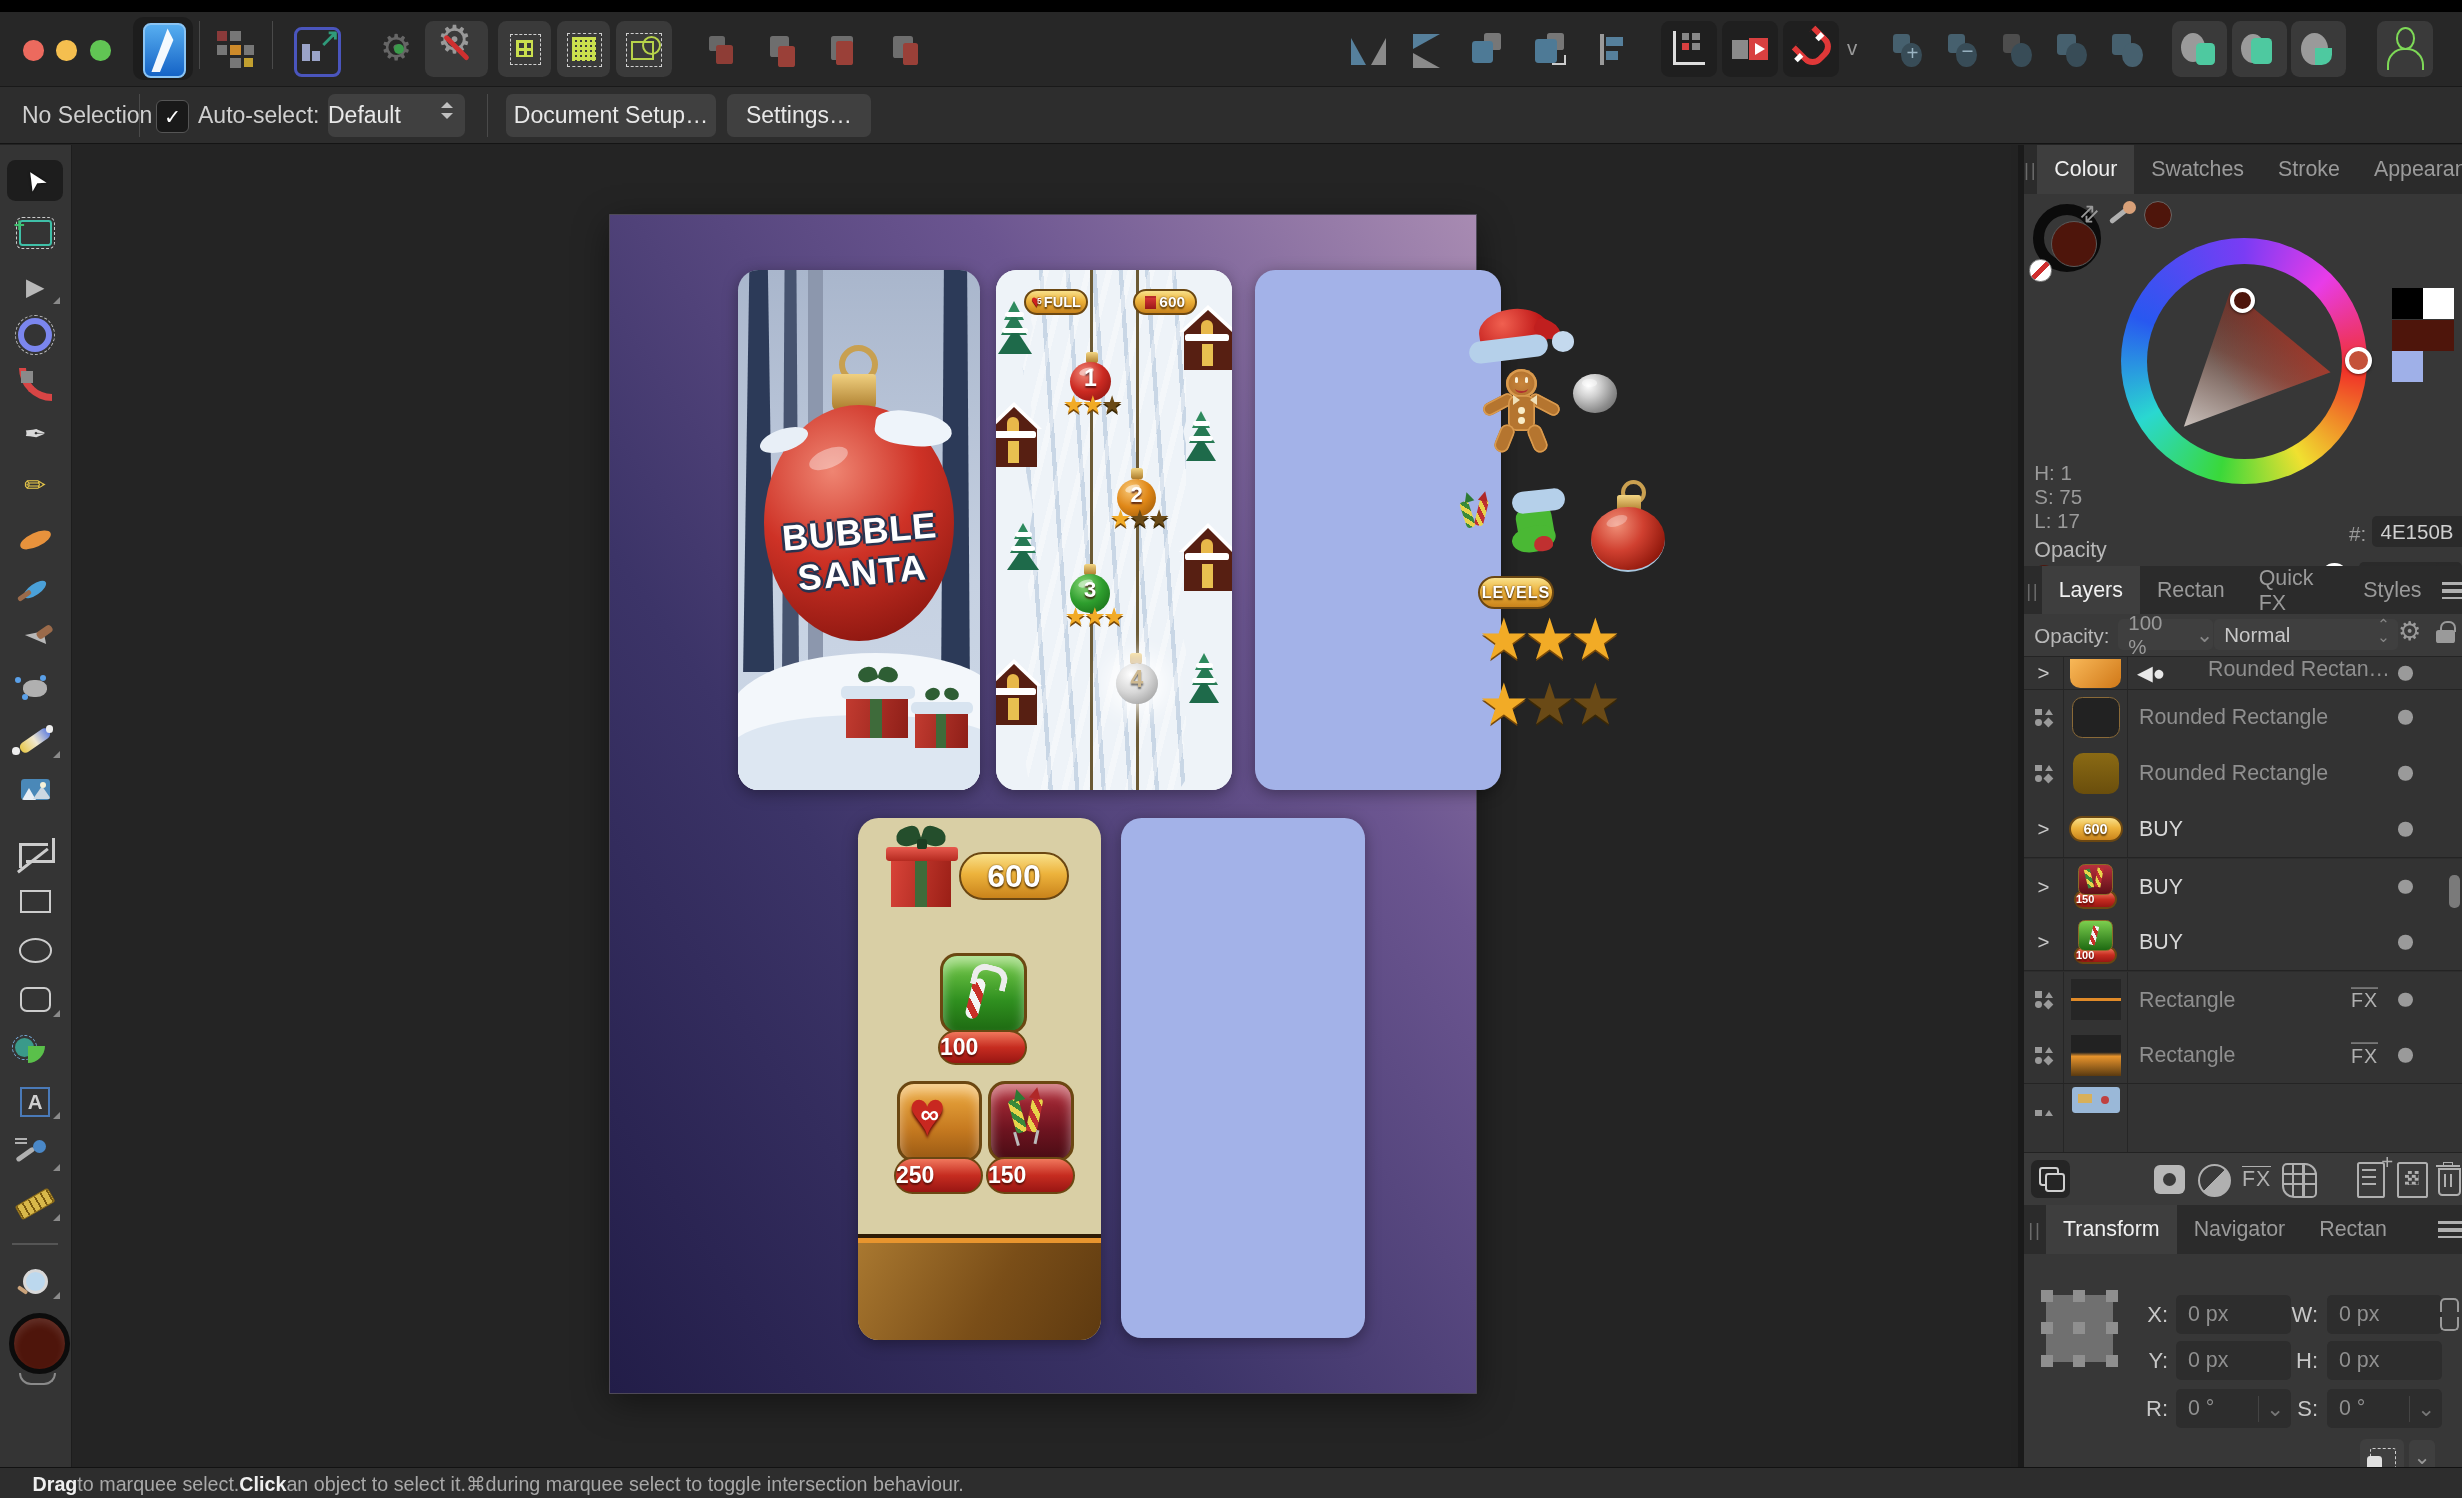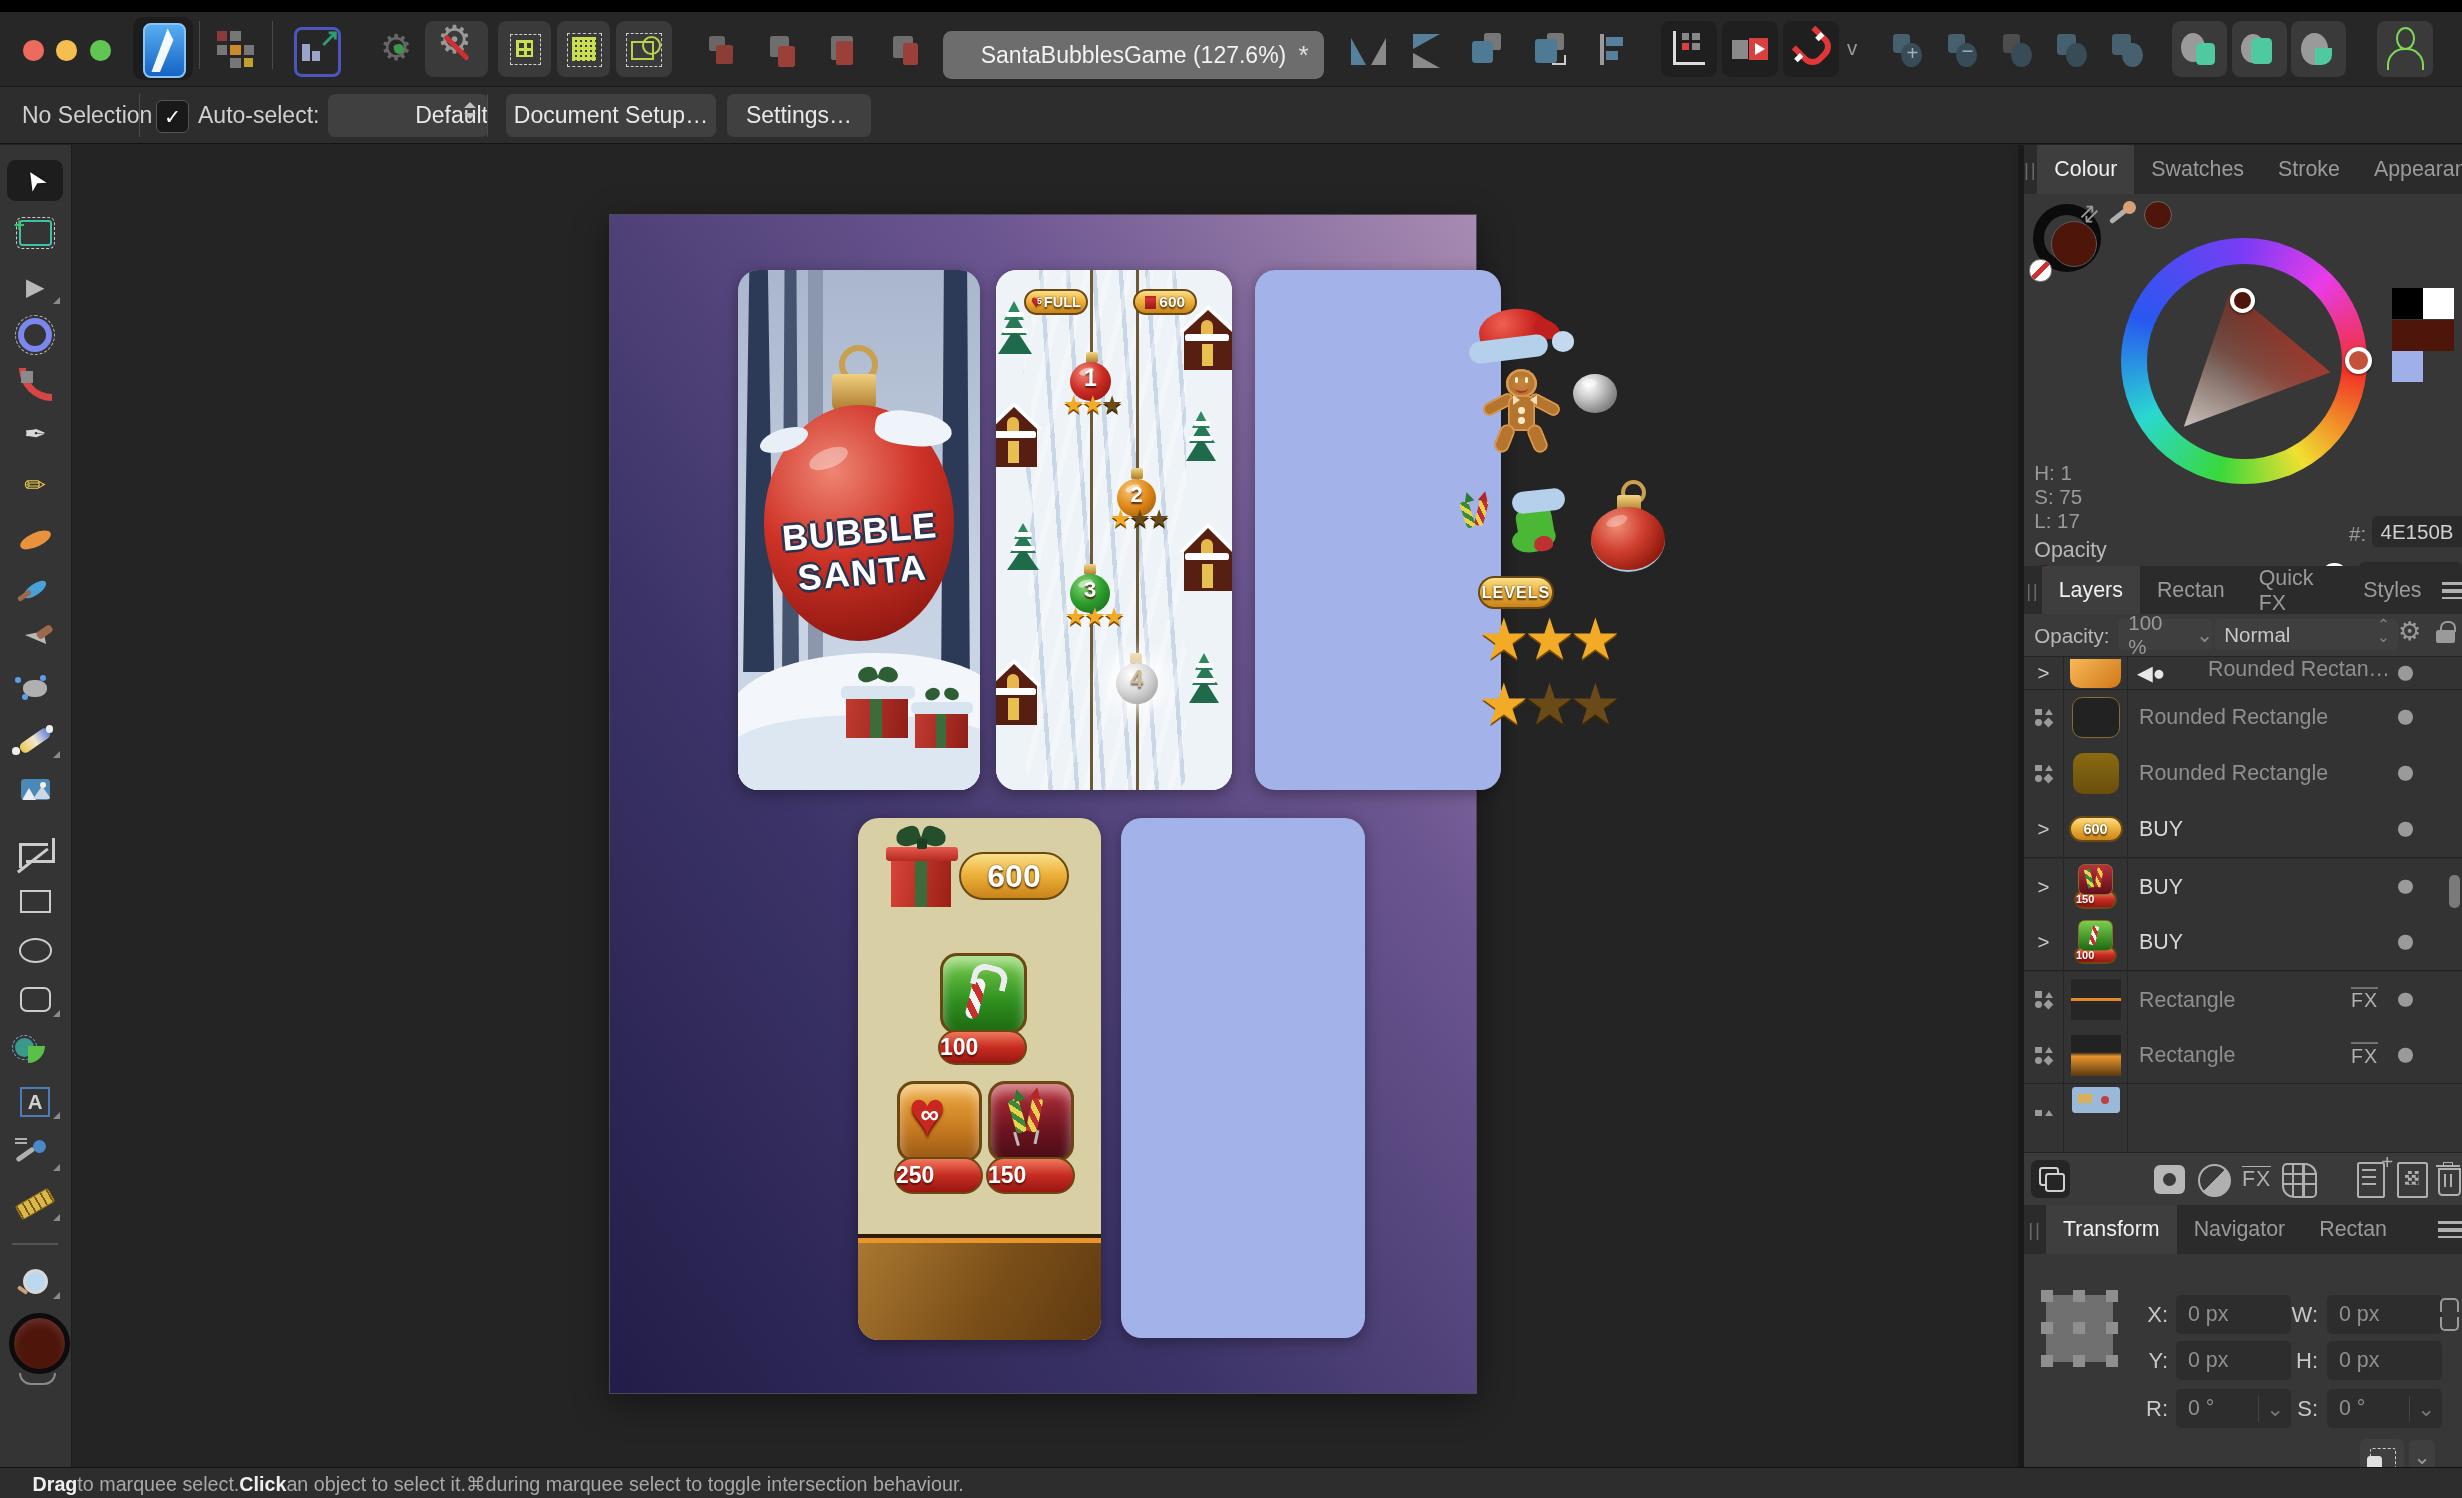--- a/index.html
+++ b/index.html
@@ -136,24 +136,20 @@
     </div>
     <div class="abs" style="left:829px;top:24px;width:39px;height:31px;">
       <div class="abs" style="left:1.7px;top:0;width:22px;height:24px;background:#6e6e6e;border-radius:2.6px;"></div>
       <div class="abs" style="left:6.8px;top:5.1px;width:17px;height:24px;background:#9a4038;border-radius:2.6px;"></div>
     </div>
     <div class="abs" style="left:891px;top:24px;width:39px;height:31px;">
       <div class="abs" style="left:1.7px;top:0;width:20.5px;height:22px;background:#6e6e6e;border-radius:2.6px;"></div>
       <div class="abs" style="left:12px;top:6.8px;width:15.4px;height:22px;background:#9a4038;border-radius:2.6px;"></div>
     </div>
 
-    <div class="abs titlepill" style="left:943px;top:19px;width:381px;height:48px;">
-      <span>SantaBubblesGame (127.6%)</span>
-      <span style="position:absolute;right:15.4px;color:#e0e0e0;font-size:26px;">*</span>
-    </div>
 
     <div class="abs" style="left:1349px;top:24px;width:39px;height:31px;">
       <div class="abs tri" style="left:1.7px;top:1.7px;border-bottom:27px solid #56809c;border-right:15.4px solid transparent;"></div>
       <div class="abs tri" style="left:22px;top:1.7px;border-bottom:27px solid #8a8a8a;border-left:15.4px solid transparent;"></div>
     </div>
     <div class="abs" style="left:1411px;top:22px;width:34px;height:34px;">
       <div class="abs tri" style="left:1.7px;top:0;border-left:27px solid #56809c;border-bottom:15.4px solid transparent;"></div>
       <div class="abs tri" style="left:1.7px;top:19px;border-left:27px solid #8a8a8a;border-top:15.4px solid transparent;"></div>
     </div>
     <div class="abs" style="left:1469px;top:20.5px;width:39px;height:34px;">
@@ -231,21 +227,21 @@
     </div>
   </div>
 
   <div class="abs ctxbar">
     <span class="abs ctxtext" style="left:22px;top:15.4px;">No Selection</span>
     <div class="abs vsep" style="left:139px;top:6.8px;height:43px;"></div>
     <div class="abs" style="left:156px;top:13px;width:31px;height:31px;background:#191919;border:0.9px solid #555;border-radius:6px;display:flex;align-items:center;justify-content:center;">
       <span style="color:#fff;font-size:20.5px;">✓</span>
     </div>
     <span class="abs ctxtext" style="left:198px;top:15.4px;">Auto-select:</span>
-    <div class="abs ctxbtn" style="left:328px;top:6.8px;width:137px;height:43px;justify-content:flex-end;padding-left:23px;">
+    <div class="abs ctxbtn" style="left:328px;top:6.8px;width:137px;height:43px;justify-content:flex-start;padding-left:0;">
       <span>Default</span>
       <div class="abs" style="right:12px;top:8.5px;">
         <div class="chev chevup"></div>
           <div class="chev chevdn" style="margin-top:4.3px;"></div>
       </div>
     </div>
     <div class="abs vsep" style="left:487px;top:6.8px;height:43px;"></div>
     <div class="abs ctxbtn" style="left:506px;top:6.8px;width:210px;height:43px;">
         <span>Document Setup…</span>
       </div>

